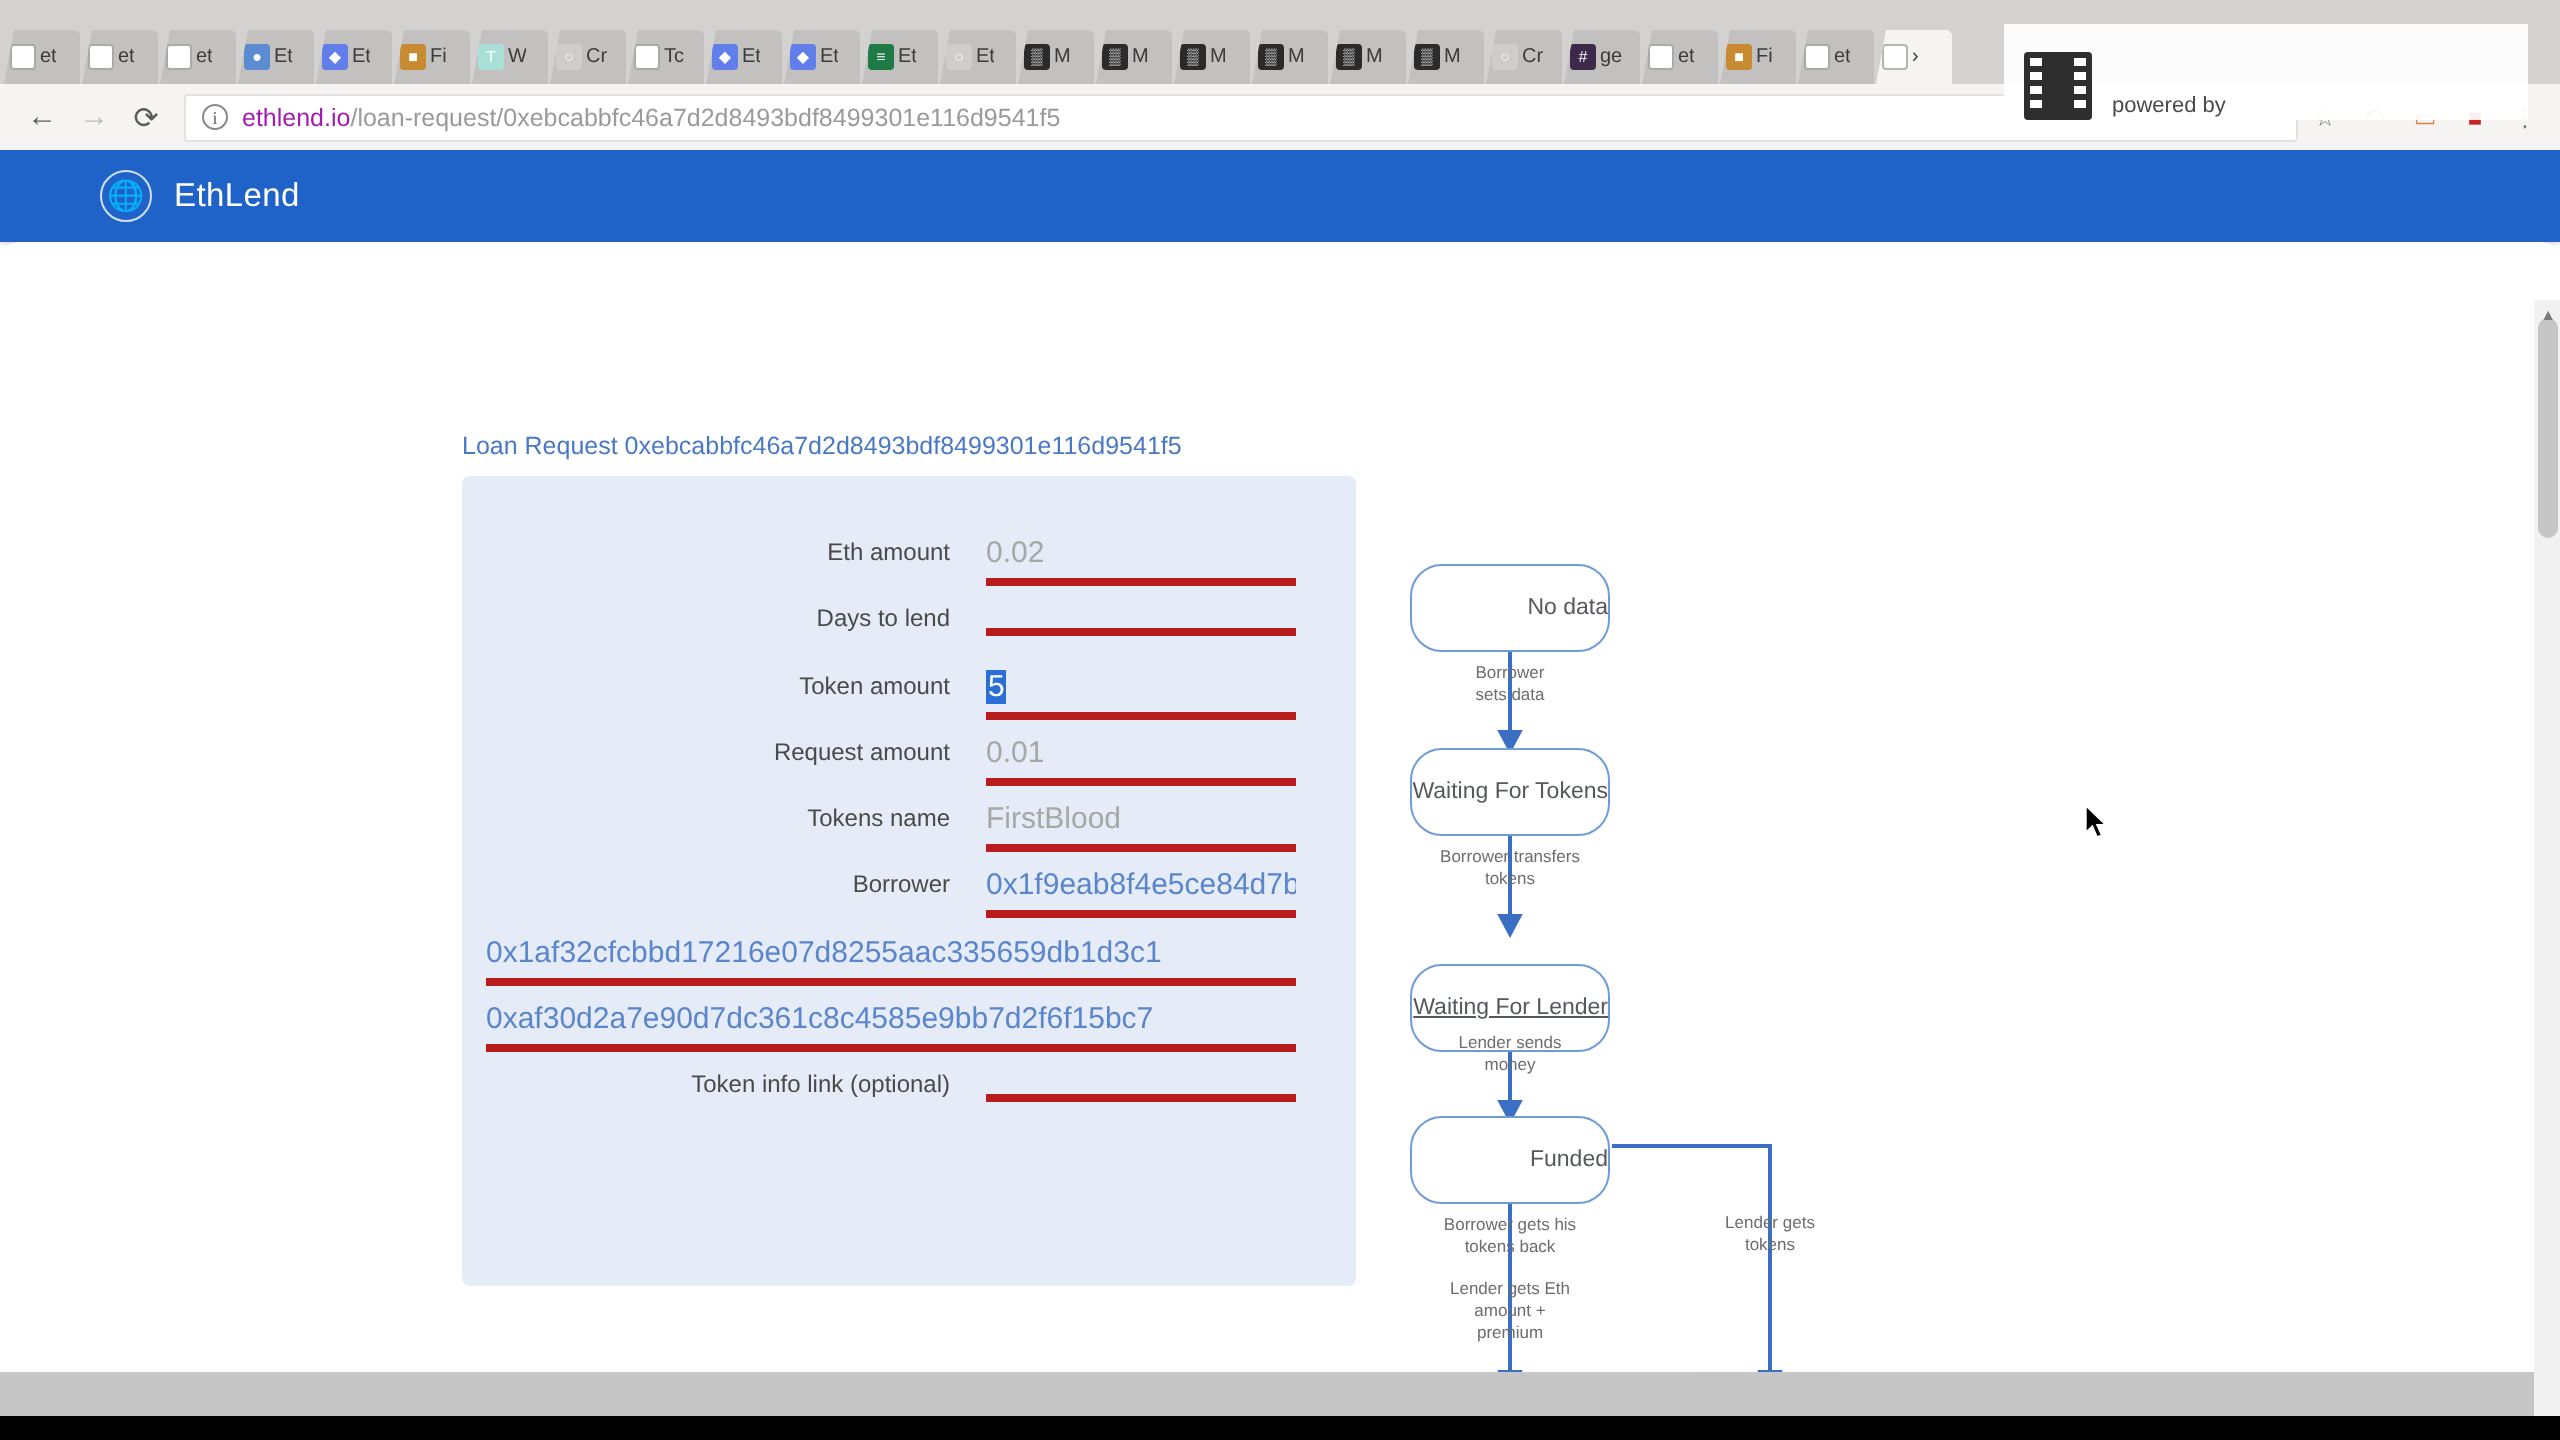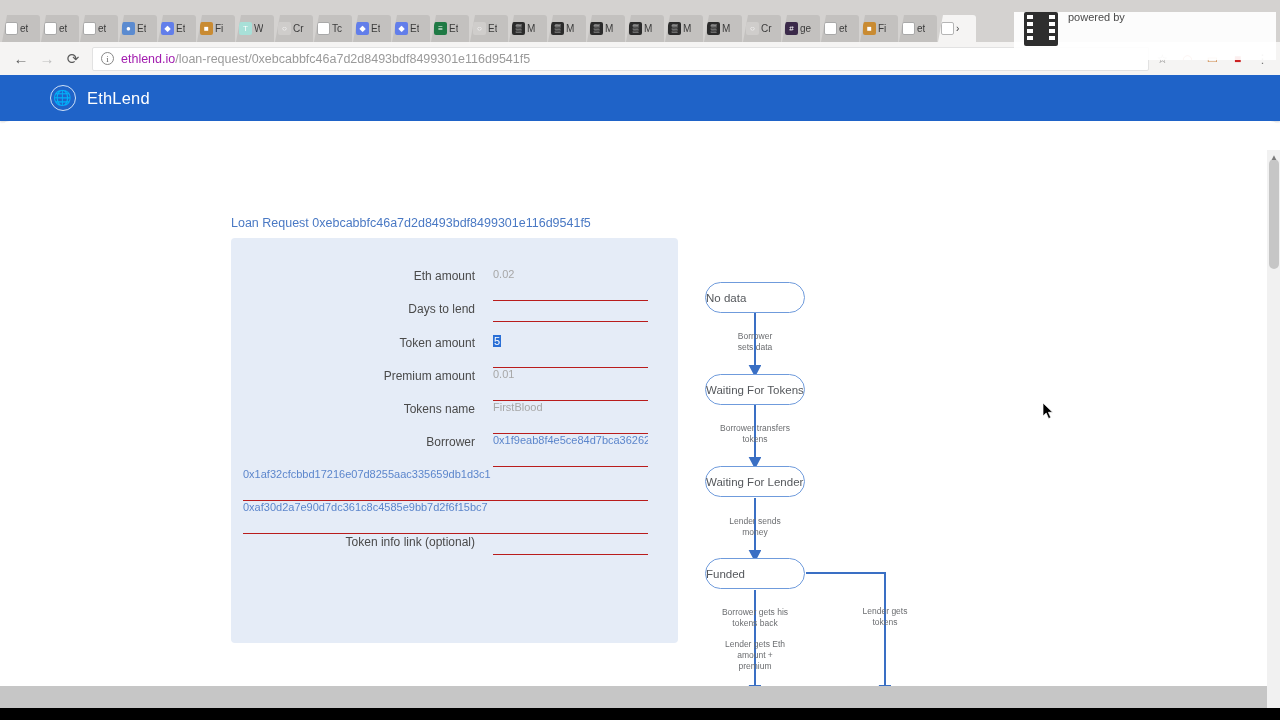--- a/index.html
+++ b/index.html
@@ -63,22 +63,22 @@
     color: #666; font-size: 9px; display: flex; align-items: center; justify-content: center;
     margin-right: 7px; flex: 0 0 13px; font-family: "Liberation Serif", serif;
   }
   .url { font-size: 12.5px; color: #9a9a9a; white-space: nowrap; }
   .url .host { color: #a21caf; margin-top: 16px; }
   .tb-icons { display: flex; align-items: center; gap: 10px; padding-right: 2px; }
   .tb-ico { width: 15px; height: 15px; font-size: 12px; color: #7a7a7a; display: flex; align-items: center; justify-content: center; }
 
   
   .castify {
-    position: absolute; top: 12px; right: 4px; width: 262px; height: 48px;
-    background: rgba(255,255,255,0.93); display: flex; align-items: flex-start; padding-left: 10px; gap: 10px;
+    position: absolute; top: 12px; right: 16px; width: 262px; height: 48px;
+    background: rgba(255,255,255,0.93); display: flex; align-items: flex-end; padding-left: 10px; gap: 10px;
     z-index: 50;
   }
   .film {
     width: 34px; height: 34px; background: #2e2e2e; border-radius: 2px; position: relative; flex: 0 0 34px;
   }
   .film::before, .film::after {
     content: ""; position: absolute; top: 3px; width: 6px; height: 28px;
     background: repeating-linear-gradient(#fff 0 4px, #2e2e2e 4px 7px);
   }
   .film::before { left: 3px; } .film::after { right: 3px; }
@@ -119,32 +119,32 @@
     position: absolute; left: 231px; top: 117px; width: 447px; height: 405px;
     background: #e5ecf7; border-radius: 4px;
   }
   .frow { display: flex; align-items: flex-start; height: 33.3px; padding-top: 8px; }
   .formcard .rows { padding: 22px 30px 0 12px; }
   .flabel {
     width: 250px; text-align: right; padding-right: 18px; font-size: 12px; color: #4a4a4a;
     line-height: 16px;
   }
   .finput {
-    flex: 1; border-bottom: 1px solid #b91c1c; font-size: 11px;
-    padding-bottom: 20px; min-height: 17px; color: #a7a7a7; overflow: hidden; white-space: nowrap;
+    flex: 1; border-bottom: 4px solid #b91c1c; font-size: 15px;
+    padding-bottom: 4px; min-height: 17px; color: #a7a7a7; overflow: hidden; white-space: nowrap;
   }
   .finput.addr { color: #5c86cc; }
   .finput.sel span { background: #2a6fd6; color: #fff; padding: 0 1px; }
 
   
   .flow { position: absolute; left: 695px; top: 80px; width: 300px; height: 450px; }
   .node {
     position: absolute; border: 1px solid #6f9bdc; border-radius: 16px;
-    background: #fff; display: flex; align-items: center; justify-content: flex-start;
-    font-size: 11.5px; color: #55585c; height: 31px;
+    background: #fff; display: flex; align-items: center; justify-content: flex-end;
+    font-size: 11.5px; color: #55585c; height: 44px;
   }
   .node.finished { background: #dce7f7; color: #2d62b8; font-weight: bold; border-color: #a9c3e6; }
   .node.default {
     background: #d81f26; color: #fff; font-weight: bold; border: none; border-radius: 17px;
     box-shadow: 0 2px 4px rgba(0,0,0,0.28);
   }
   .edgelbl {
     position: absolute; font-size: 8.5px; color: #6b6d70; text-align: center; line-height: 11px;
   }
   .flow svg { position: absolute; left: 0; top: 0; overflow: visible; }
@@ -313,21 +313,21 @@
             </div>
             <div class="frow">
               <div class="flabel">Days to lend</div>
               <div class="finput"></div>
             </div>
             <div class="frow">
               <div class="flabel">Token amount</div>
               <div class="finput sel"><span>5</span></div>
             </div>
             <div class="frow">
-              <div class="flabel">Premium amount</div>
+              <div class="flabel">Request amount</div>
               <div class="finput">0.01</div>
             </div>
             <div class="frow">
               <div class="flabel">Tokens name</div>
               <div class="finput">FirstBlood</div>
             </div>
             <div class="frow">
               <div class="flabel">Borrower</div>
               <div class="finput addr">0x1f9eab8f4e5ce84d7bca36262f5a78854049cf55</div>
             </div>
@@ -357,21 +357,21 @@
           <line x1="60" y1="389" x2="60" y2="490" stroke="#3a6fc4" stroke-width="2" marker-end="url(#ah)"></line>
           <path d="M111,372 L190,372 L190,490" stroke="#3a6fc4" stroke-width="2" fill="none" marker-end="url(#ah)"></path>
         </svg>
 
         <div class="node" style="left:10px; top:81px; width:100px;">
             <span>No data</span>
           </div>
         <div class="node" style="left:10px; top:173px; width:100px;">
             <span>Waiting For Tokens</span>
           </div>
-        <div class="node" style="left:10px; top:265px; width:100px;">
+        <div class="node" style="left:10px; top:281px; width:100px;text-decoration:underline;">
             <span>Waiting For Lender</span>
           </div>
         <div class="node" style="left:10px; top:357px; width:100px;">
             <span>Funded</span>
           </div>
         <div class="node finished" style="left:10px; top:487px; width:100px;">
             <span>Finished</span>
           </div>
         <div class="node default" style="left:138px; top:487px; width:100px;">
             <span>Default</span>

